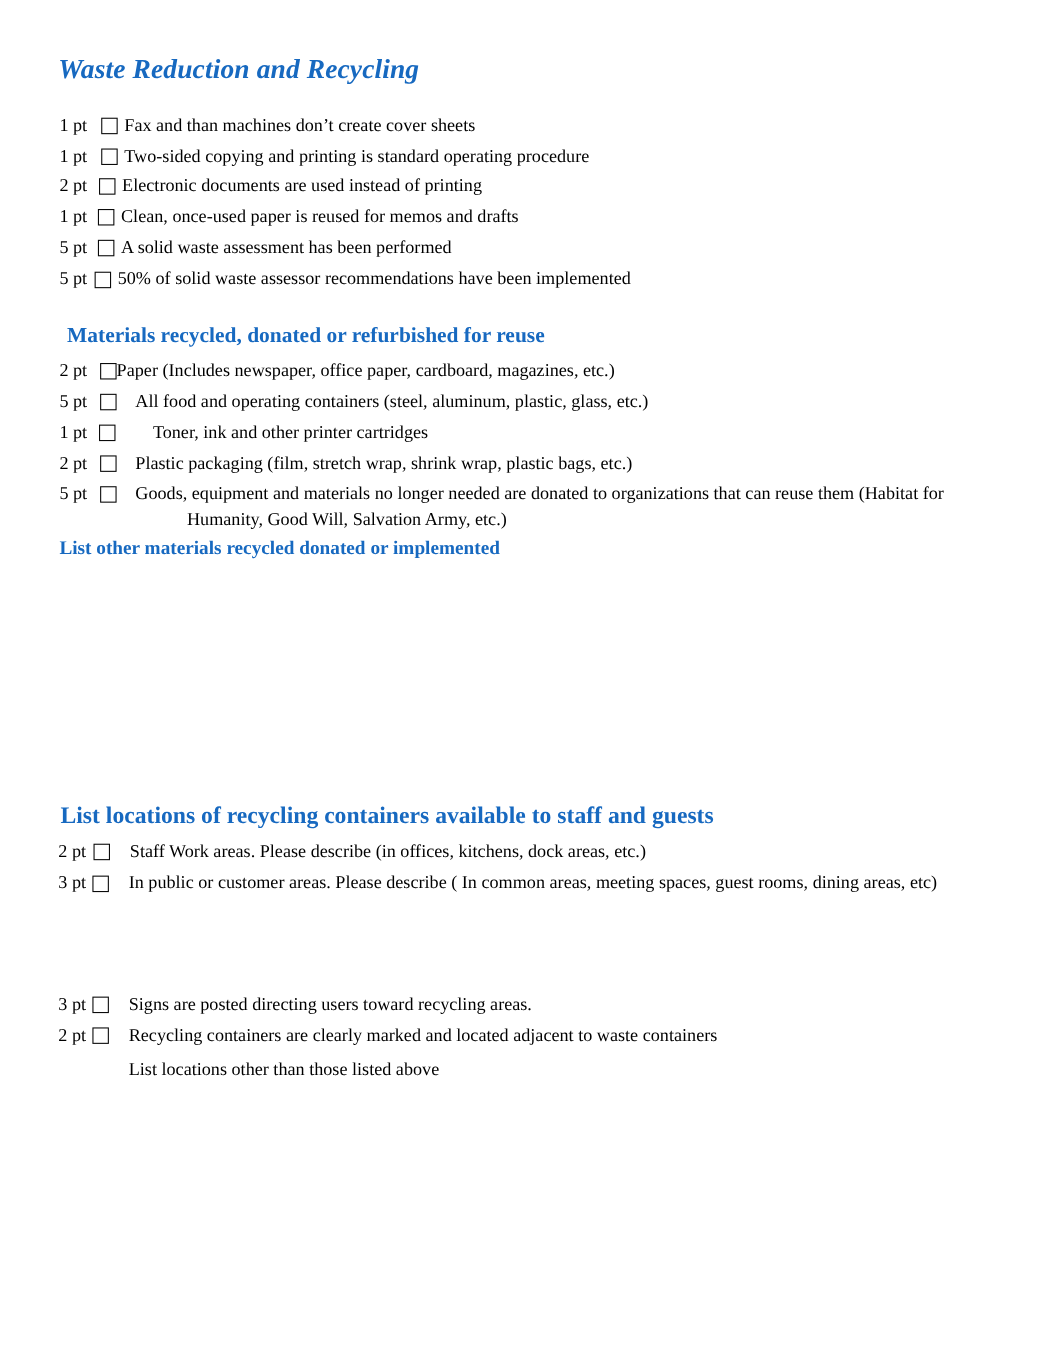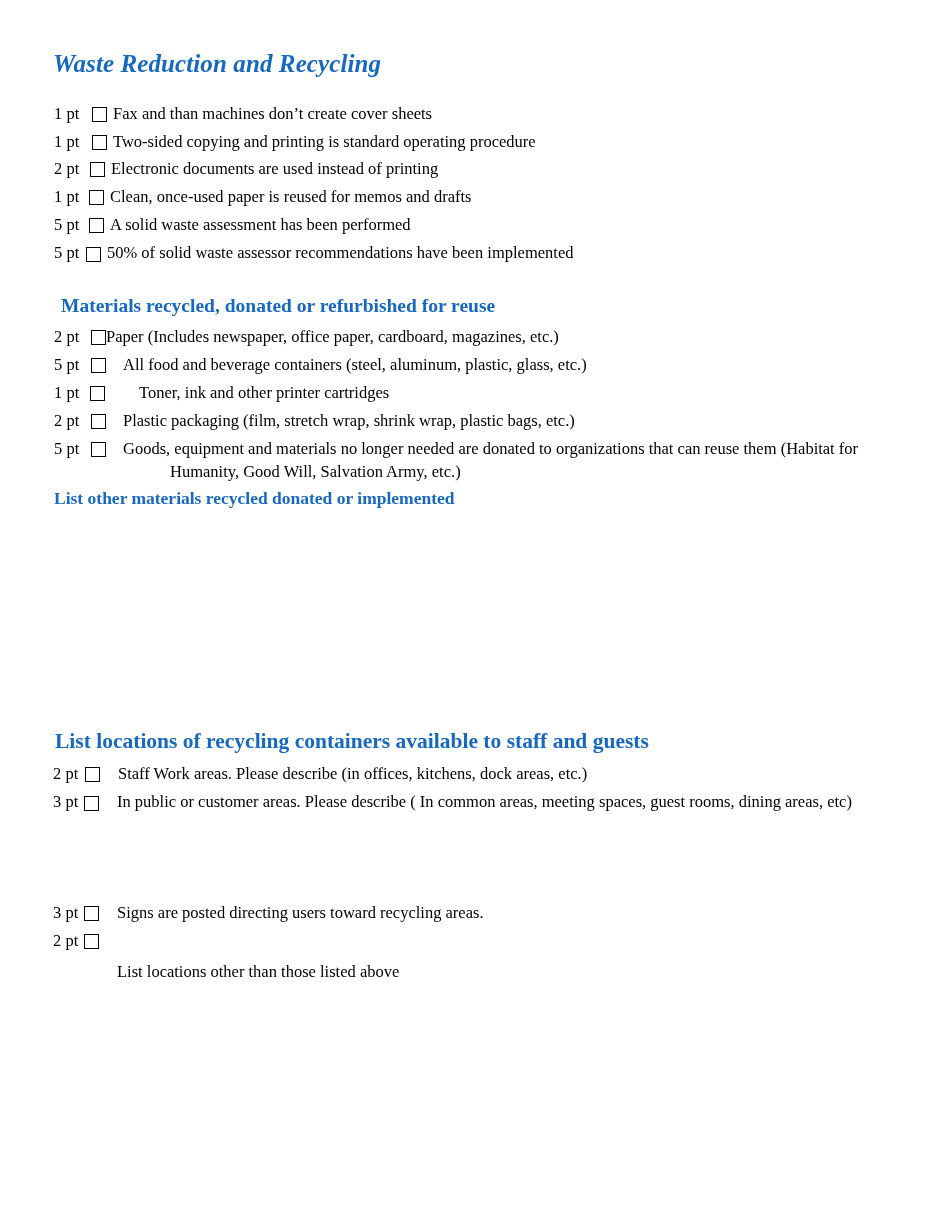--- a/index.html
+++ b/index.html
@@ -135,21 +135,21 @@
 
   <div class="row" style="left:54px; top:329px;">
     <span class="pts" style="width:33px;">2 pt</span>
     <span class="box" style="margin-left:4px; margin-top:1px;"></span>
     <span class="txt" style="">Paper (Includes newspaper, office paper, cardboard, magazines, etc.)</span>
   </div>
 
   <div class="row" style="left:54px; top:357px;">
     <span class="pts" style="width:33px;">5 pt</span>
     <span class="box" style="margin-left:4px; margin-top:1px;"></span>
-    <span class="txt" style="margin-left:17px;">All food and beverage containers (steel, aluminum, plastic, glass, etc.)</span>
+    <span class="txt" style="margin-left:17px;">All food and operating containers (steel, aluminum, plastic, glass, etc.)</span>
   </div>
 
   <div class="row" style="left:54px; top:385px;">
     <span class="pts" style="width:32px;">1 pt</span>
     <span class="box" style="margin-left:4px; margin-top:1px;"></span>
     <span class="txt" style="margin-left:34px;">Toner, ink and other printer cartridges</span>
   </div>
 
   <div class="row" style="left:54px; top:413px;">
     <span class="pts" style="width:33px;">2 pt</span>
@@ -187,19 +187,20 @@
 
   <div class="row" style="left:53px; top:905px;">
     <span class="pts" style="width:30px;">3 pt</span>
     <span class="box" style="margin-left:1px; margin-top:1px;"></span>
     <span class="txt" style="margin-left:18px;">Signs are posted directing users toward recycling areas.</span>
   </div>
 
   <div class="row" style="left:53px; top:933px;">
     <span class="pts" style="width:30px;">2 pt</span>
     <span class="box" style="margin-left:1px; margin-top:1px;"></span>
+    <span class="txt" style="margin-left:18px;">Recycling containers are clearly marked and located adjacent to waste containers</span>
   </div>
 
   <div class="plain-line" style="left:117px; top:962px;">List locations other than those listed above</div>
 
   <div class="fill-area" style="left:54px; top:985px; width:830px; height:230px;"></div>
 
 </div>
 
 </body></html>

